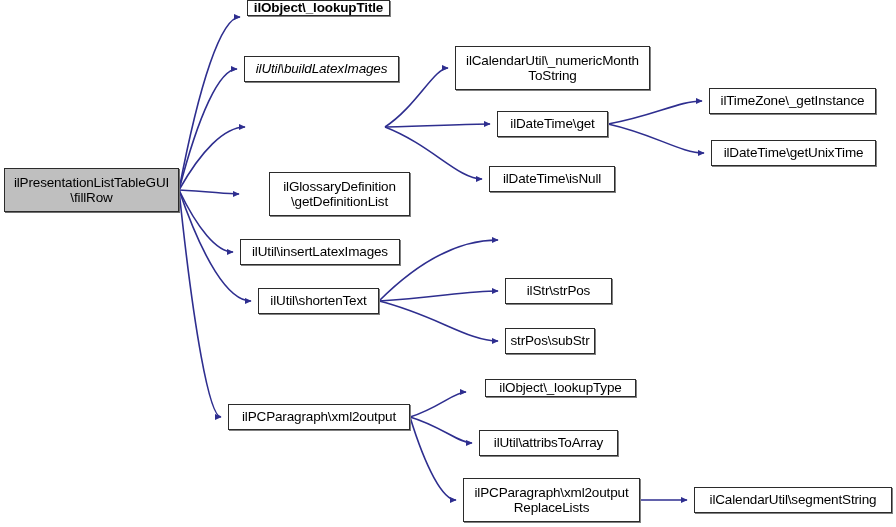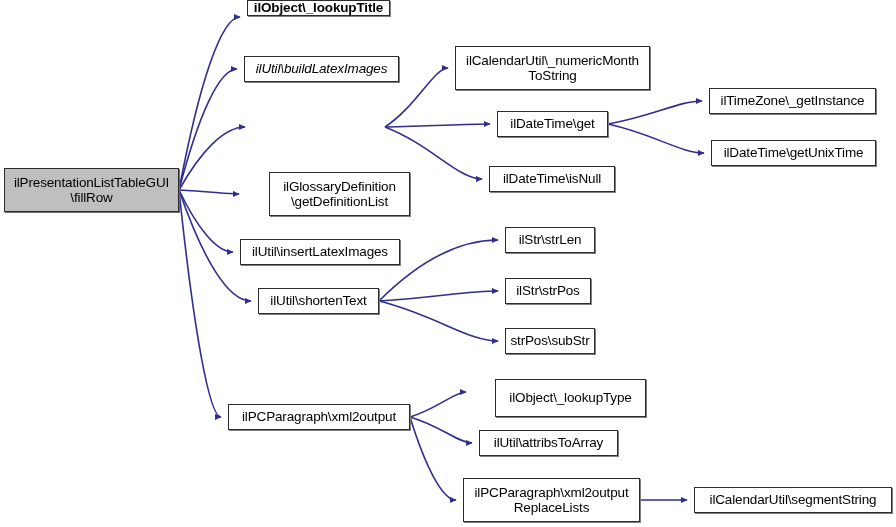--- a/index.html
+++ b/index.html
@@ -78,23 +78,22 @@
     <div class="node" style="left: 244px; top: 56px; width: 155px; height: 26px; font-style: italic;"><span class="lbl">ilUtil\buildLatexImages</span></div>
     <div class="node" style="left: 246px; top: 172px; width: 141px; height: 44px; margin-left: 23px;"><span class="lbl">ilGlossaryDefinition
 \getDefinitionList</span></div>
     <div class="node" style="left: 240px; top: 239px; width: 160px; height: 26px;"><span class="lbl">ilUtil\insertLatexImages</span></div>
     <div class="node" style="left: 258px; top: 288px; width: 121px; height: 26px;"><span class="lbl">ilUtil\shortenText</span></div>
     <div class="node" style="left: 228px; top: 404px; width: 182px; height: 26px;"><span class="lbl">ilPCParagraph\xml2output</span></div>
     <div class="node" style="left: 455px; top: 46px; width: 195px; height: 44px; align-items: center;"><span class="lbl">ilCalendarUtil\_numericMonth
 ToString</span></div>
     <div class="node" style="left: 497px; top: 111px; width: 111px; height: 26px;"><span class="lbl">ilDateTime\get</span></div>
     <div class="node" style="left: 489px; top: 166px; width: 126px; height: 26px;"><span class="lbl">ilDateTime\isNull</span></div>
-    <div class="node" style="left: 505px; top: 227px; width: 90px; height: 26px;"><span class="lbl">ilStr\strLen</span></div>
-    <div class="node" style="left: 505px; top: 278px; width: 86px; height: 26px;"><span class="lbl">ilStr\strPos</span></div>
+    <div class="node" style="left: 505px; top: 278px; width: 107px; height: 26px;"><span class="lbl">ilStr\strPos</span></div>
     <div class="node" style="left: 505px; top: 328px; width: 90px; height: 26px;"><span class="lbl">strPos\subStr</span></div>
-    <div class="node" style="left: 495px; top: 379px; width: 151px; height: 38px;"><span class="lbl">ilObject\_lookupType</span></div>
+    <div class="node" style="left: 485px; top: 379px; width: 151px; height: 18px;"><span class="lbl">ilObject\_lookupType</span></div>
     <div class="node" style="left: 479px; top: 430px; width: 139px; height: 26px;"><span class="lbl">ilUtil\attribsToArray</span></div>
     <div class="node" style="left: 463px; top: 478px; width: 177px; height: 44px;"><span class="lbl">ilPCParagraph\xml2output
 ReplaceLists</span></div>
     <div class="node" style="left: 709px; top: 88px; width: 167px; height: 26px;"><span class="lbl">ilTimeZone\_getInstance</span></div>
     <div class="node" style="left: 711px; top: 140px; width: 165px; height: 26px;"><span class="lbl">ilDateTime\getUnixTime</span></div>
     <div class="node" style="left: 694px; top: 487px; width: 198px; height: 26px;"><span class="lbl">ilCalendarUtil\segmentString</span></div>
   </div>
 
 </body></html>

